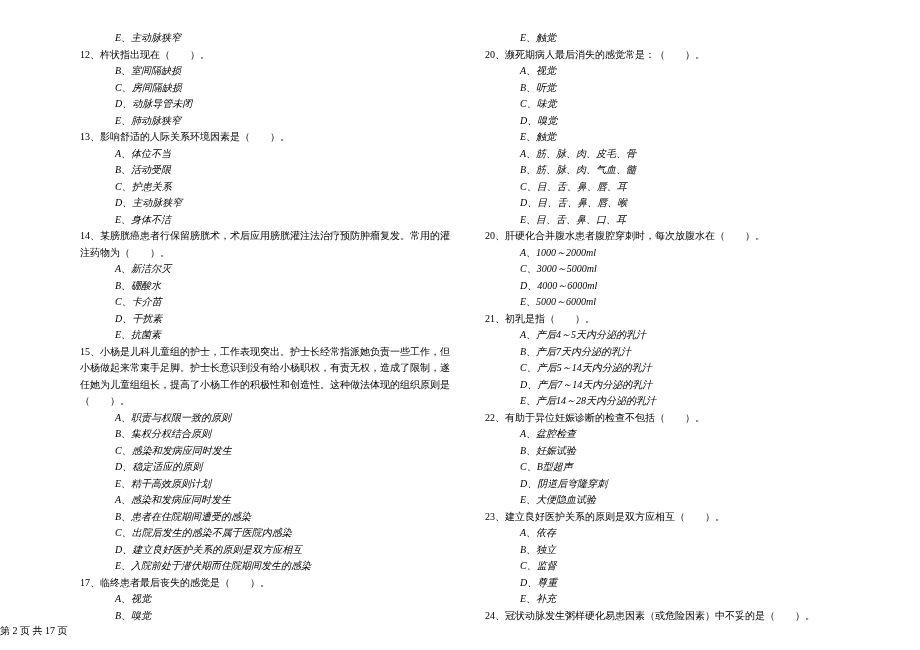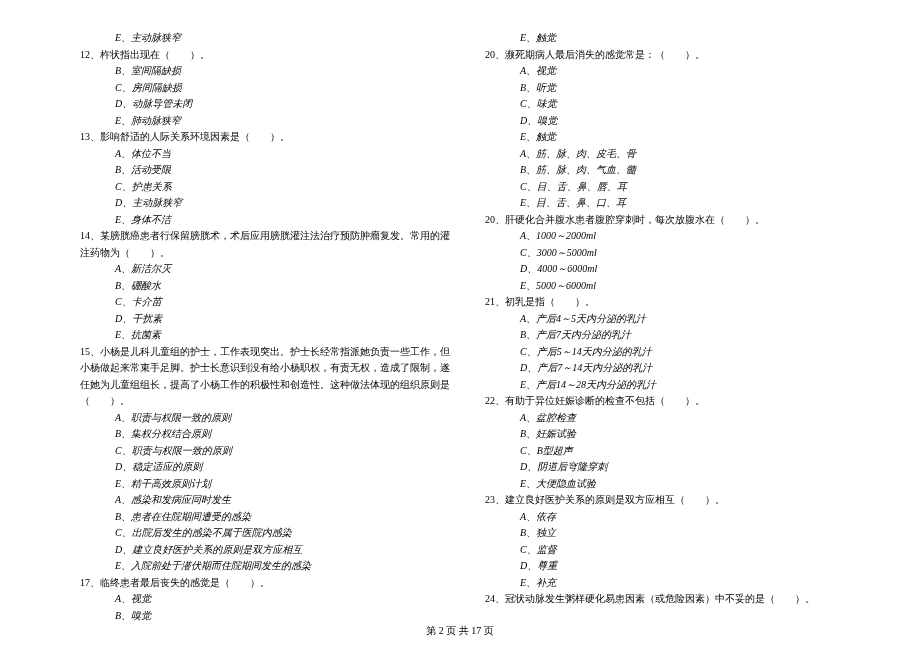--- a/index.html
+++ b/index.html
@@ -24,21 +24,20 @@
     }
     .option {
       padding-left: 35px;
       font-style: italic;
     }
     .footer {
       position: absolute;
       bottom: 12px;
       left: 0;
       right: 0;
-      text-align: center;
       font-size: 10px;
     }
   </style>
 </head>
 <body>
 
 <div class="page">
   <div class="column">
     <div class="option">E、主动脉狭窄</div>
     <div>12、杵状指出现在（　　）。</div>
@@ -54,21 +53,21 @@
     <div class="option">E、身体不洁</div>
     <div>14、某膀胱癌患者行保留膀胱术，术后应用膀胱灌注法治疗预防肿瘤复发。常用的灌注药物为（　　）。</div>
     <div class="option">A、新洁尔灭</div>
     <div class="option">B、硼酸水</div>
     <div class="option">C、卡介苗</div>
     <div class="option">D、干扰素</div>
     <div class="option">E、抗菌素</div>
     <div>15、小杨是儿科儿童组的护士，工作表现突出。护士长经常指派她负责一些工作，但小杨做起来常束手足脚。护士长意识到没有给小杨职权，有责无权，造成了限制，遂任她为儿童组组长，提高了小杨工作的积极性和创造性。这种做法体现的组织原则是（　　）。</div>
     <div class="option">A、职责与权限一致的原则</div>
     <div class="option">B、集权分权结合原则</div>
-    <div class="option">C、职责与权限一致的原则</div>
+    <div class="option">C、感染和发病应同时发生</div>
     <div class="option">D、稳定适应的原则</div>
     <div class="option">E、精干高效原则计划</div>
     <div class="option">A、感染和发病应同时发生</div>
     <div class="option">B、患者在住院期间遭受的感染</div>
     <div class="option">C、出院后发生的感染不属于医院内感染</div>
     <div class="option">D、建立良好医护关系的原则是双方应相互</div>
     <div class="option">E、入院前处于潜伏期而住院期间发生的感染</div>
     <div>17、临终患者最后丧失的感觉是（　　）。</div>
     <div class="option">A、视觉</div>
     <div class="option">B、嗅觉</div>
@@ -79,20 +78,21 @@
     <div class="option">E、触觉</div>
     <div>20、濒死期病人最后消失的感觉常是：（　　）。</div>
     <div class="option">A、视觉</div>
     <div class="option">B、听觉</div>
     <div class="option">C、味觉</div>
     <div class="option">D、嗅觉</div>
     <div class="option">E、触觉</div>
     <div class="option">A、筋、脉、肉、皮毛、骨</div>
     <div class="option">B、筋、脉、肉、气血、髓</div>
     <div class="option">C、目、舌、鼻、唇、耳</div>
+    <div class="option">D、目、舌、鼻、唇、喉</div>
     <div class="option">E、目、舌、鼻、口、耳</div>
     <div>20、肝硬化合并腹水患者腹腔穿刺时，每次放腹水在（　　）。</div>
     <div class="option">A、1000～2000ml</div>
     <div class="option">C、3000～5000ml</div>
     <div class="option">D、4000～6000ml</div>
     <div class="option">E、5000～6000ml</div>
     <div>21、初乳是指（　　）。</div>
     <div class="option">A、产后4～5天内分泌的乳汁</div>
     <div class="option">B、产后7天内分泌的乳汁</div>
     <div class="option">C、产后5～14天内分泌的乳汁</div>

